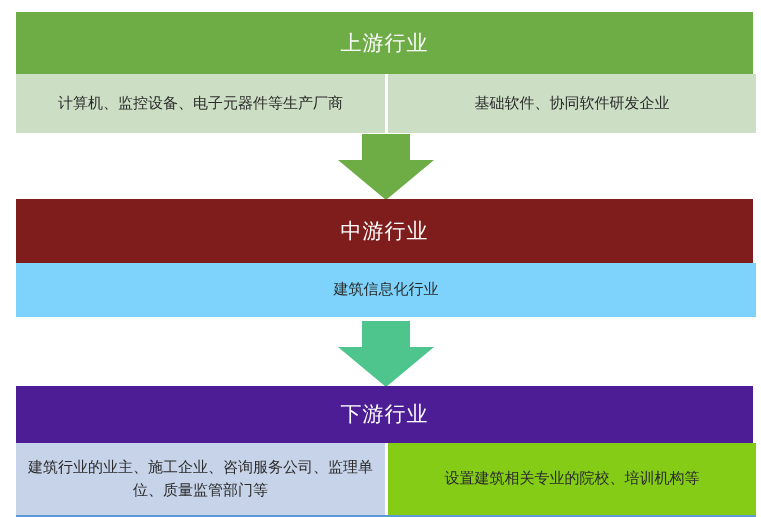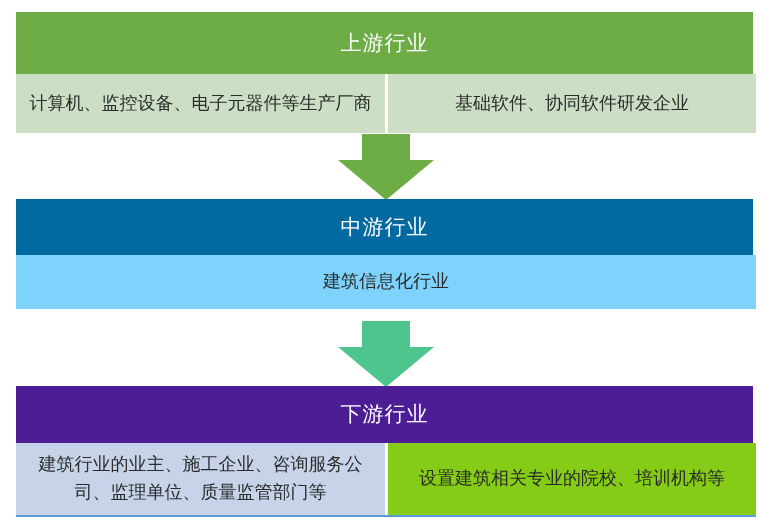--- a/index.html
+++ b/index.html
@@ -39,45 +39,44 @@
   .tier-body {
     display: flex;
     width: 740px;
     box-sizing: border-box;
   }
   .cell {
     display: flex;
     align-items: center;
     justify-content: center;
     text-align: center;
-    font-size: 18px;
+    font-size: 15px;
     color: #2b2b2b;
     line-height: 1.55;
     box-sizing: border-box;
     padding: 4px 10px;
-    font-family: Liberation Serif, serif;
   }
 
   
   #tier-upstream { top: 12px; }
   #tier-upstream .tier-header {
     height: 62px;
     background: #6eac46;
   }
   #tier-upstream .tier-body { height: 59px; }
   #tier-upstream .cell { background: #ccdfc5; }
   #tier-upstream .cell.left  { width: 369px; }
   #tier-upstream .cell.mid-gap { width: 3px; background: #ffffff; padding: 0; }
   #tier-upstream .cell.right { width: 368px; }
 
   
   #tier-mid { top: 199px; }
   #tier-mid .tier-header {
-    height: 56px;
-    background: #0369a1;
+    height: 64px;
+    background: #7f1d1d;
   }
   #tier-mid .tier-body { height: 54px; }
   #tier-mid .cell { width: 740px; background: #7dd3fc; }
 
   
   #tier-down { top: 386px; }
   #tier-down .tier-header {
     height: 57px;
     background: #4c1d95;
   }

